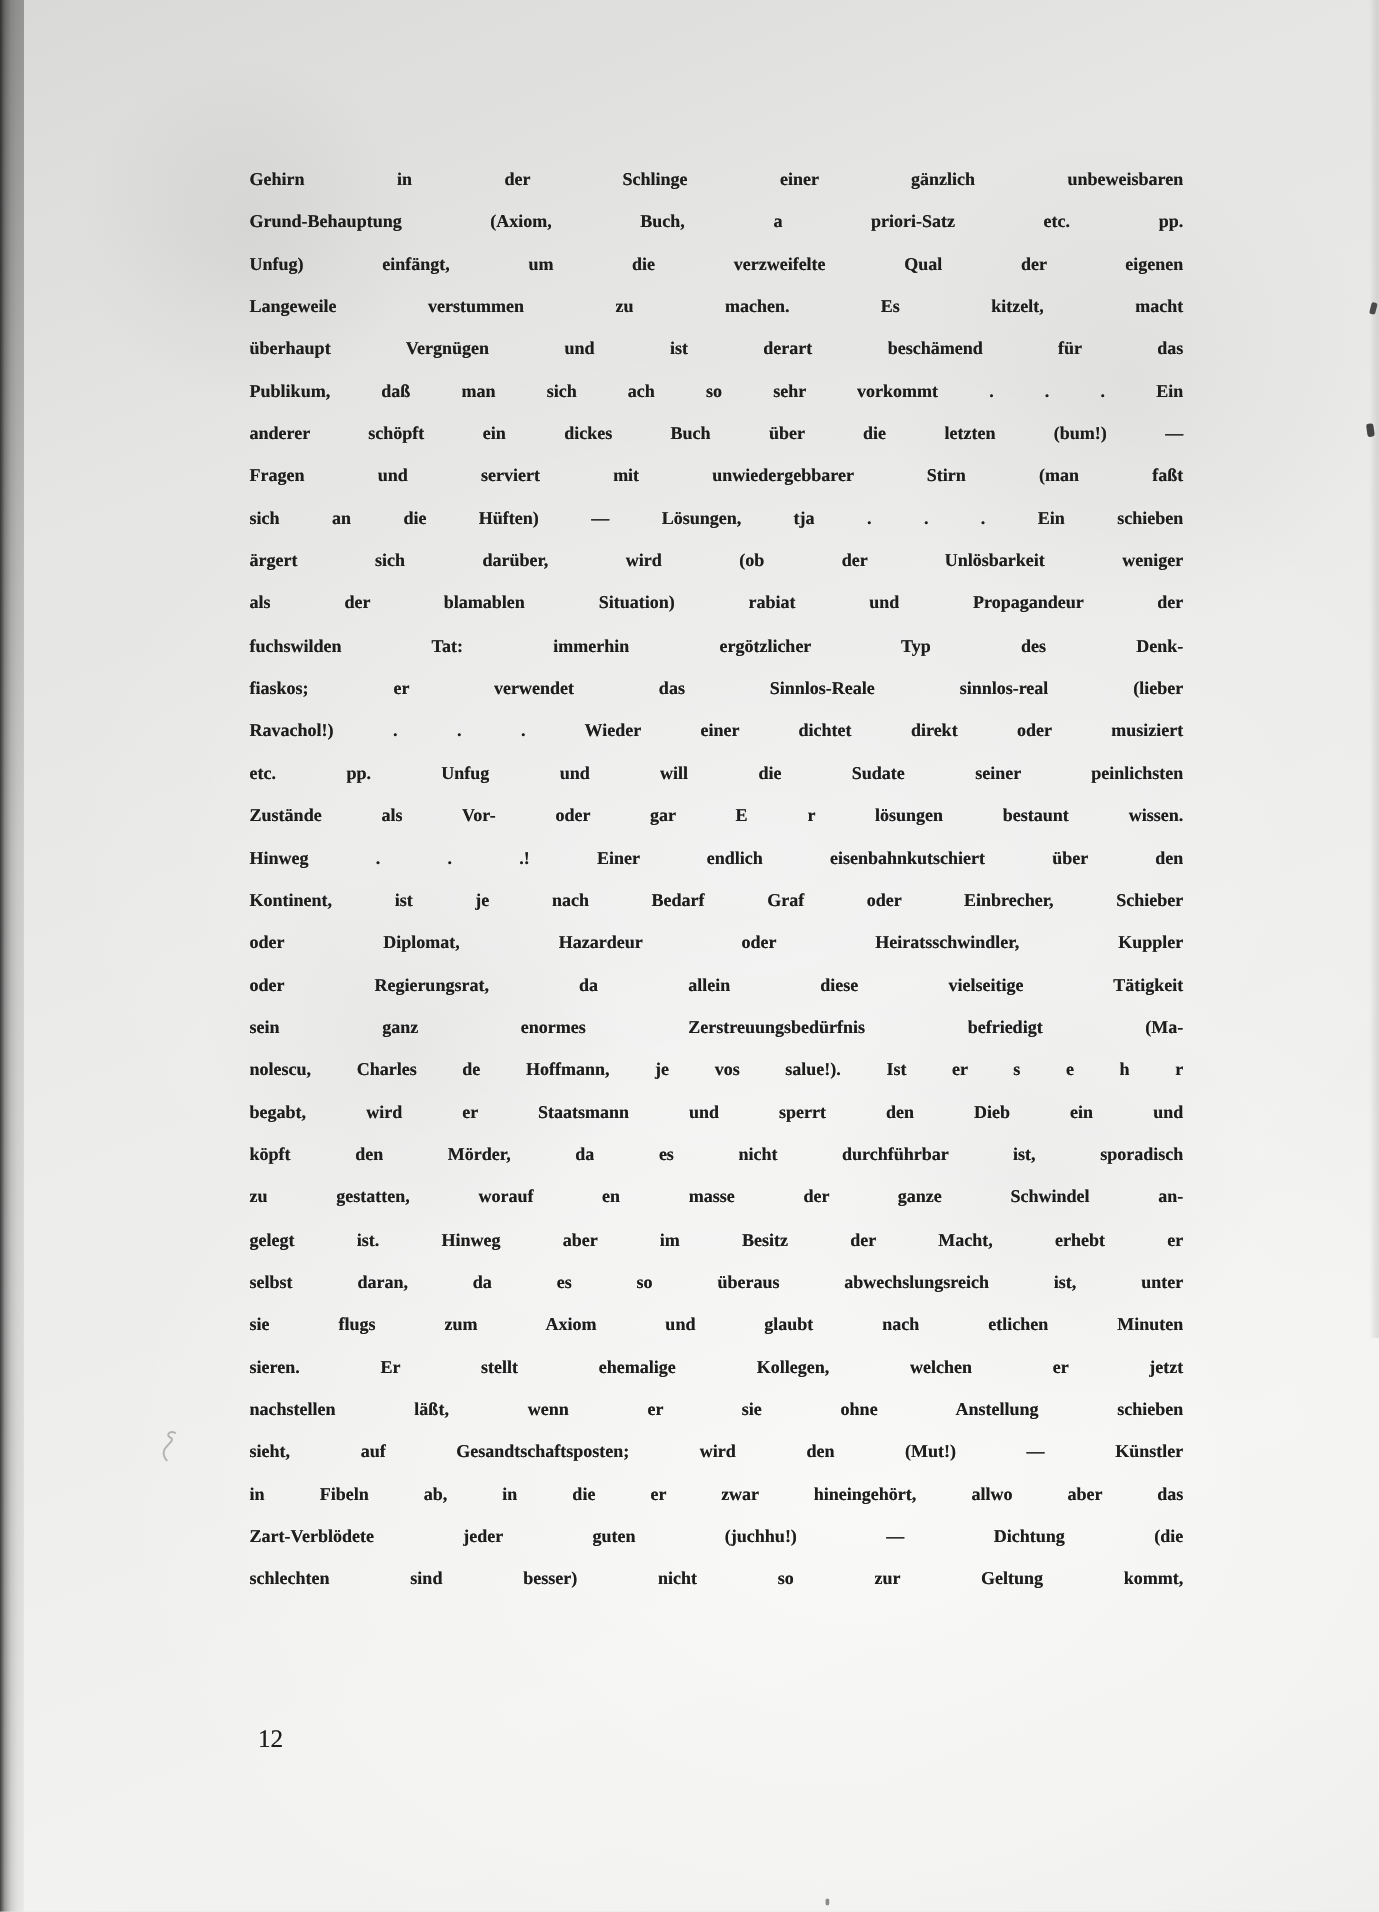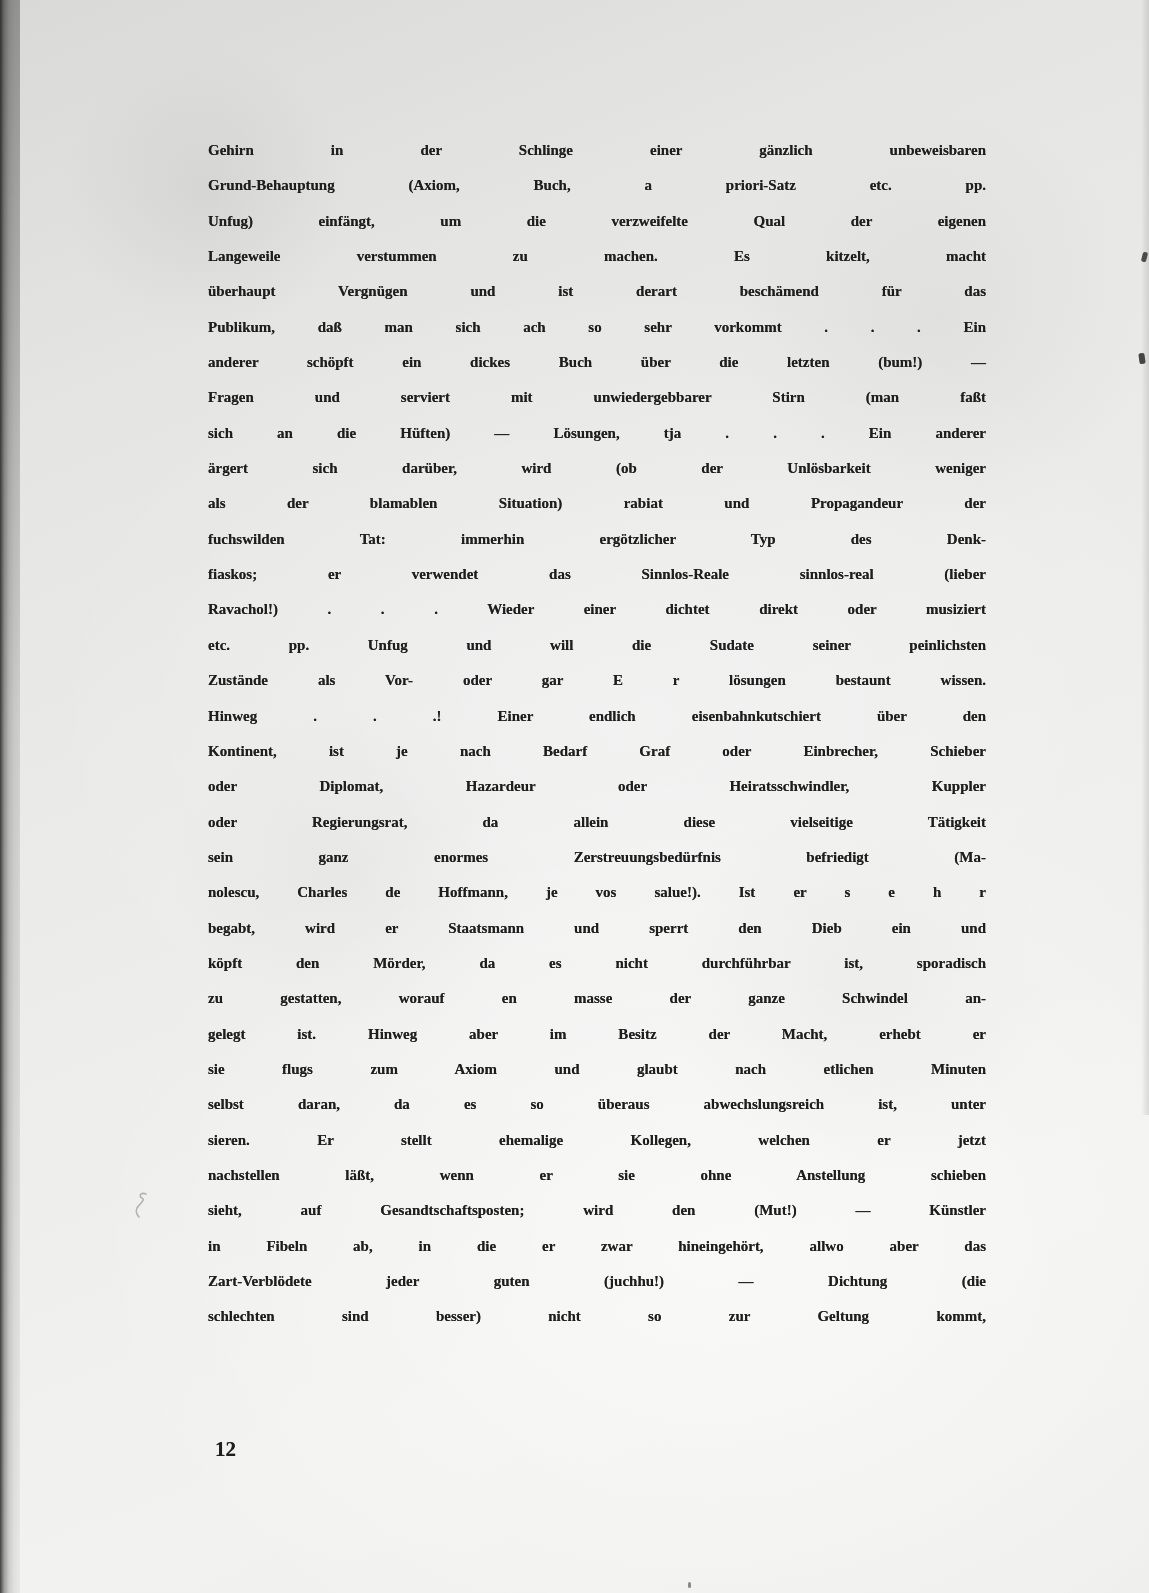--- a/index.html
+++ b/index.html
@@ -64,21 +64,21 @@
     text-align: justify;
     text-align-last: justify;
     white-space: nowrap;
   }
   .page-number {
     position: absolute;
     left: 215px;
     top: 1437px;
     color: #1e1e1e;
     font-size: 21px;
-    font-weight: bold;
+    font-weight: normal;
     text-shadow: 0 0 0.5px rgba(25,25,25,0.65);
   }
   
   .speck {
     position: absolute;
     background: #4c4c4c;
     border-radius: 2px;
   }
   .speck-1 { left: 1142px; top: 252px; width: 5px; height: 10px; transform: rotate(14deg); }
   .speck-2 { left: 1139px; top: 353px; width: 6px; height: 11px; transform: rotate(-8deg); background:#454545; }
@@ -101,40 +101,40 @@
 
   <div class="text-block">
     <div class="line">Gehirn in der Schlinge einer gänzlich unbeweisbaren</div>
     <div class="line">Grund-Behauptung (Axiom, Buch, a priori-Satz etc. pp.</div>
     <div class="line">Unfug) einfängt, um die verzweifelte Qual der eigenen</div>
     <div class="line">Langeweile verstummen zu machen. Es kitzelt, macht</div>
     <div class="line">überhaupt Vergnügen und ist derart beschämend für das</div>
     <div class="line">Publikum, daß man sich ach so sehr vorkommt . . . Ein</div>
     <div class="line">anderer schöpft ein dickes Buch über die letzten (bum!) —</div>
     <div class="line">Fragen und serviert mit unwiedergebbarer Stirn (man faßt</div>
-    <div class="line">sich an die Hüften) — Lösungen, tja . . . Ein anderer</div>
+    <div class="line">sich an die Hüften) — Lösungen, tja . . . Ein schieben</div>
     <div class="line">ärgert sich darüber, wird (ob der Unlösbarkeit weniger</div>
     <div class="line">als der blamablen Situation) rabiat und Propagandeur der</div>
     <div class="line">fuchswilden Tat: immerhin ergötzlicher Typ des Denk-</div>
     <div class="line">fiaskos; er verwendet das Sinnlos-Reale sinnlos-real (lieber</div>
     <div class="line">Ravachol!) . . . Wieder einer dichtet direkt oder musiziert</div>
     <div class="line">etc. pp. Unfug und will die Sudate seiner peinlichsten</div>
     <div class="line">Zustände als Vor- oder gar E r lösungen bestaunt wissen.</div>
     <div class="line">Hinweg . . .! Einer endlich eisenbahnkutschiert über den</div>
     <div class="line">Kontinent, ist je nach Bedarf Graf oder Einbrecher, Schieber</div>
     <div class="line">oder Diplomat, Hazardeur oder Heiratsschwindler, Kuppler</div>
     <div class="line">oder Regierungsrat, da allein diese vielseitige Tätigkeit</div>
     <div class="line">sein ganz enormes Zerstreuungsbedürfnis befriedigt (Ma-</div>
     <div class="line">nolescu, Charles de Hoffmann, je vos salue!). Ist er s e h r</div>
     <div class="line">begabt, wird er Staatsmann und sperrt den Dieb ein und</div>
     <div class="line">köpft den Mörder, da es nicht durchführbar ist, sporadisch</div>
     <div class="line">zu gestatten, worauf en masse der ganze Schwindel an-</div>
     <div class="line">gelegt ist. Hinweg aber im Besitz der Macht, erhebt er</div>
+    <div class="line">selbst daran, da es so überaus abwechslungsreich ist, unter</div>
     <div class="line">sie flugs zum Axiom und glaubt nach etlichen Minuten</div>
-    <div class="line">selbst daran, da es so überaus abwechslungsreich ist, unter</div>
     <div class="line">sieren. Er stellt ehemalige Kollegen, welchen er jetzt</div>
     <div class="line">nachstellen läßt, wenn er sie ohne Anstellung schieben</div>
     <div class="line">sieht, auf Gesandtschaftsposten; wird den (Mut!) — Künstler</div>
     <div class="line">in Fibeln ab, in die er zwar hineingehört, allwo aber das</div>
     <div class="line">Zart-Verblödete jeder guten (juchhu!) — Dichtung (die</div>
     <div class="line">schlechten sind besser) nicht so zur Geltung kommt,</div>
   </div>
 
   <div class="page-number">12</div>
 

